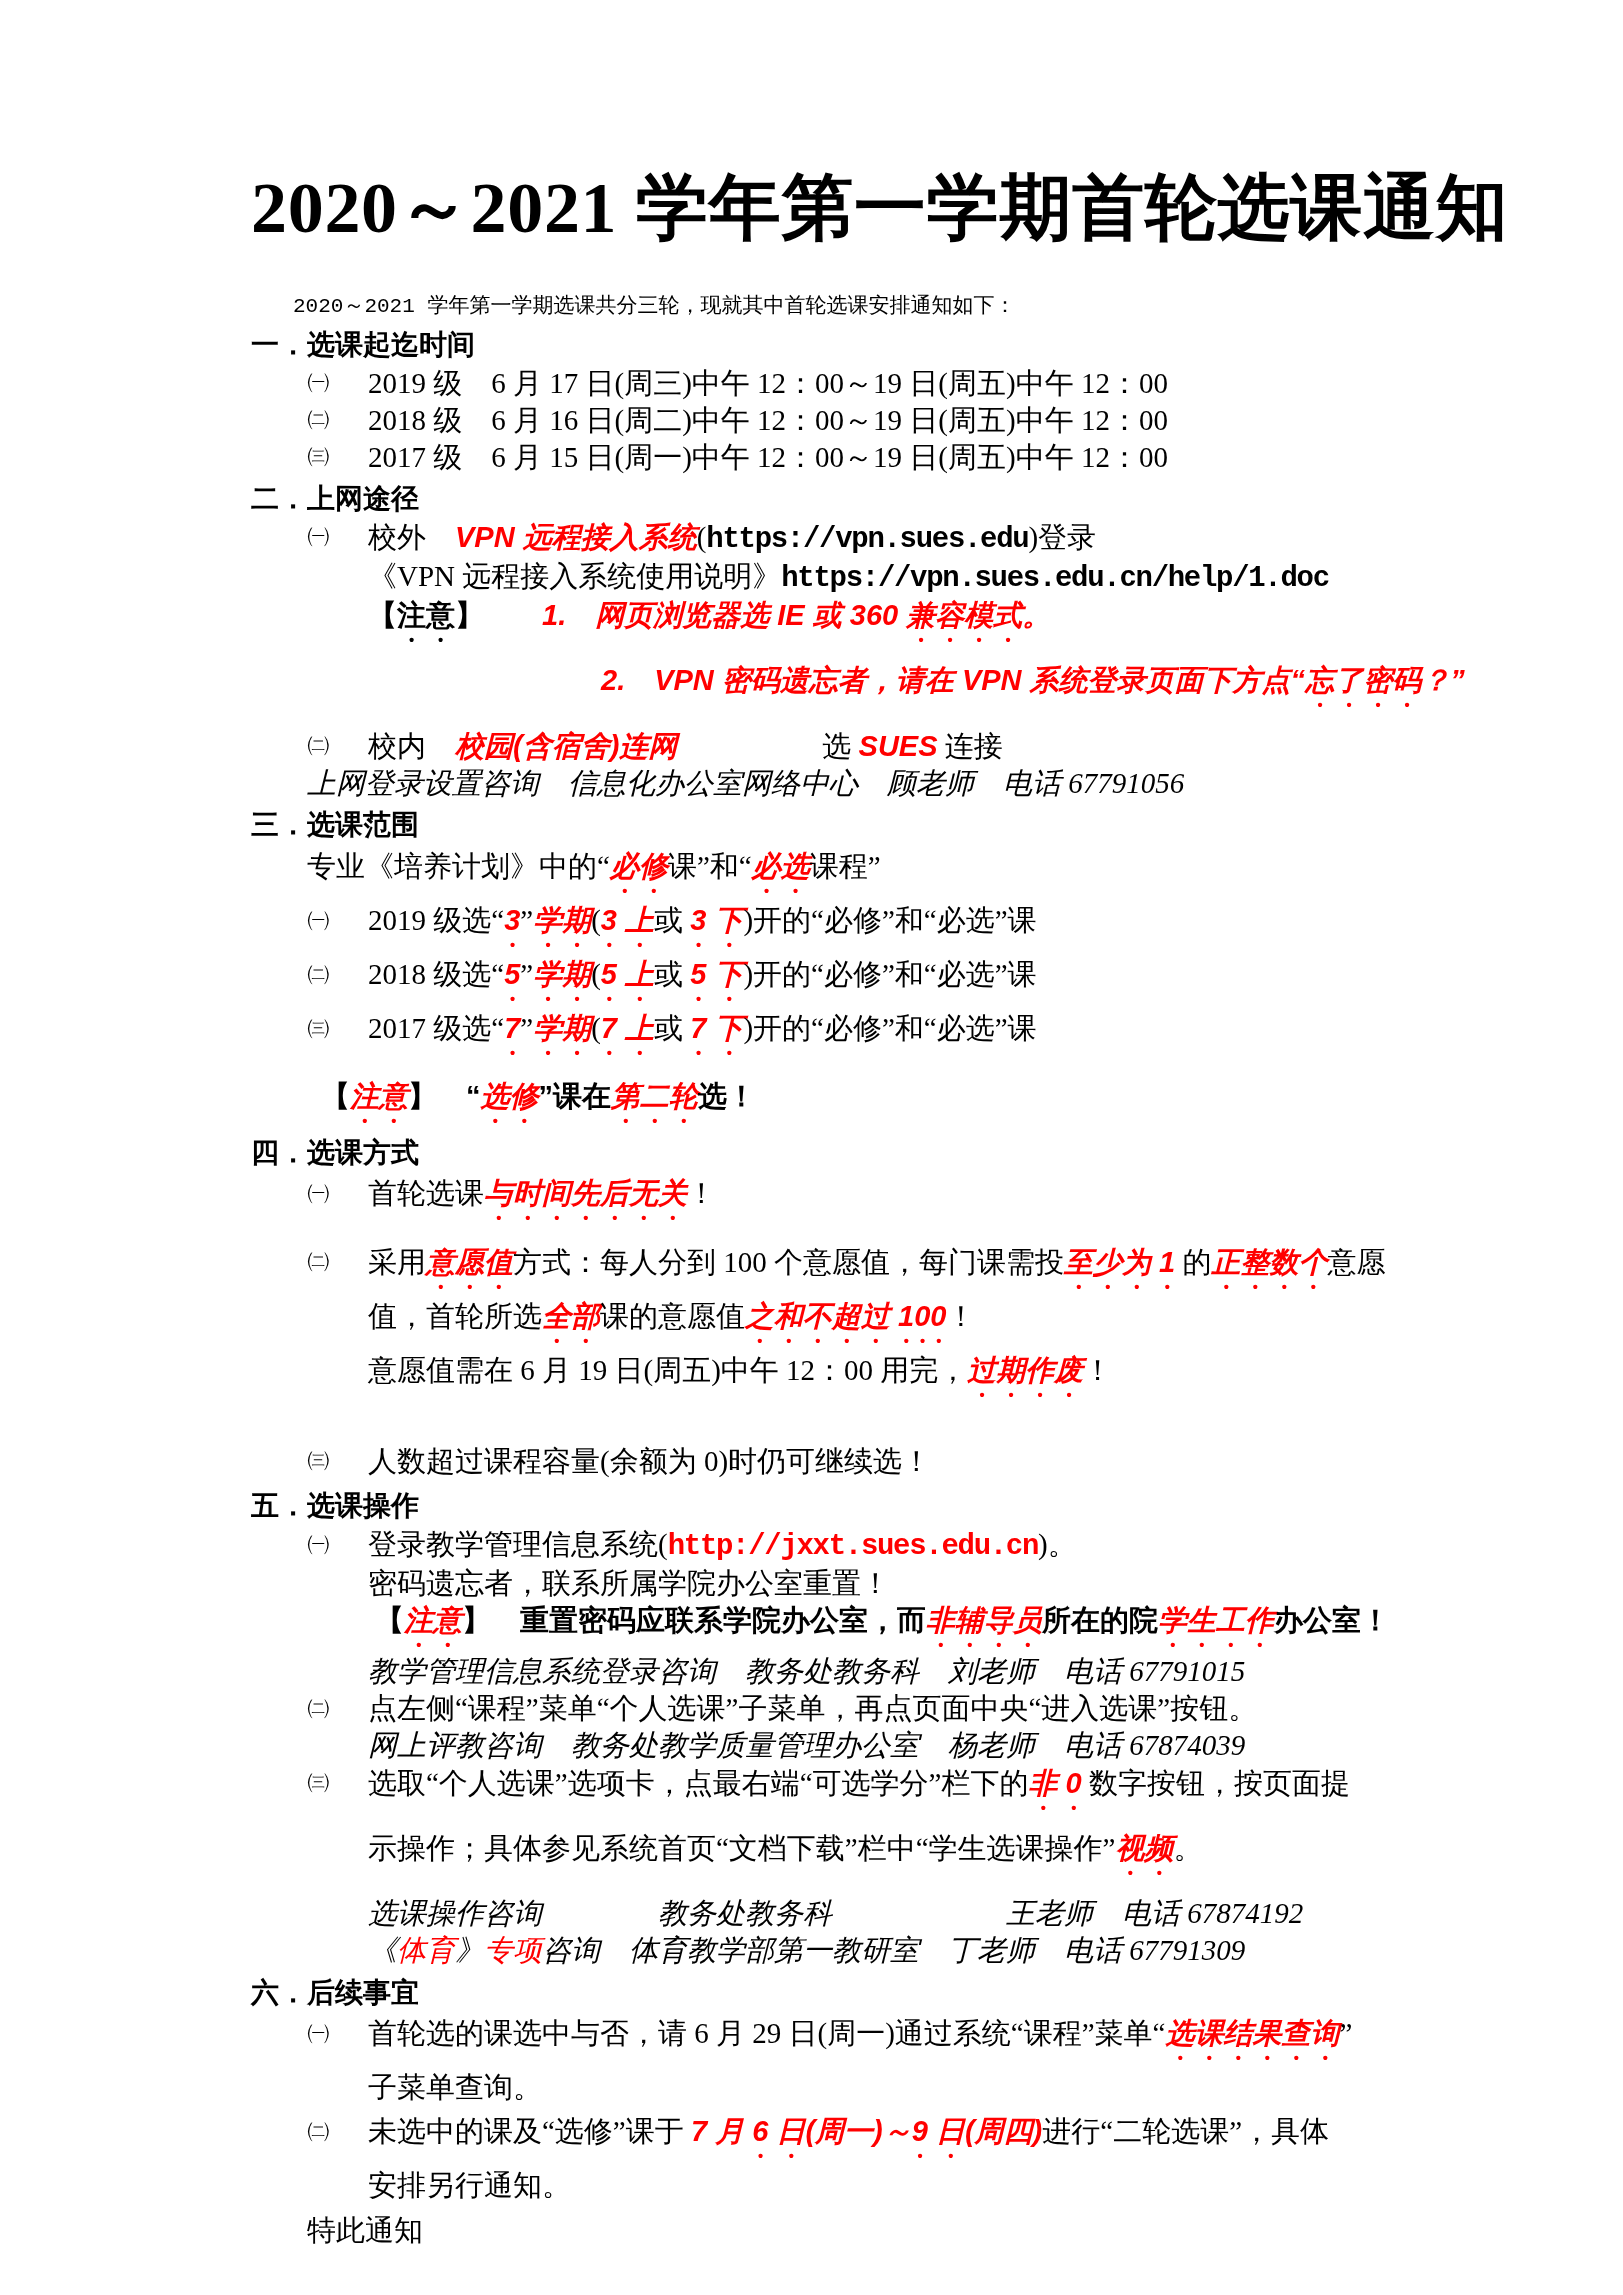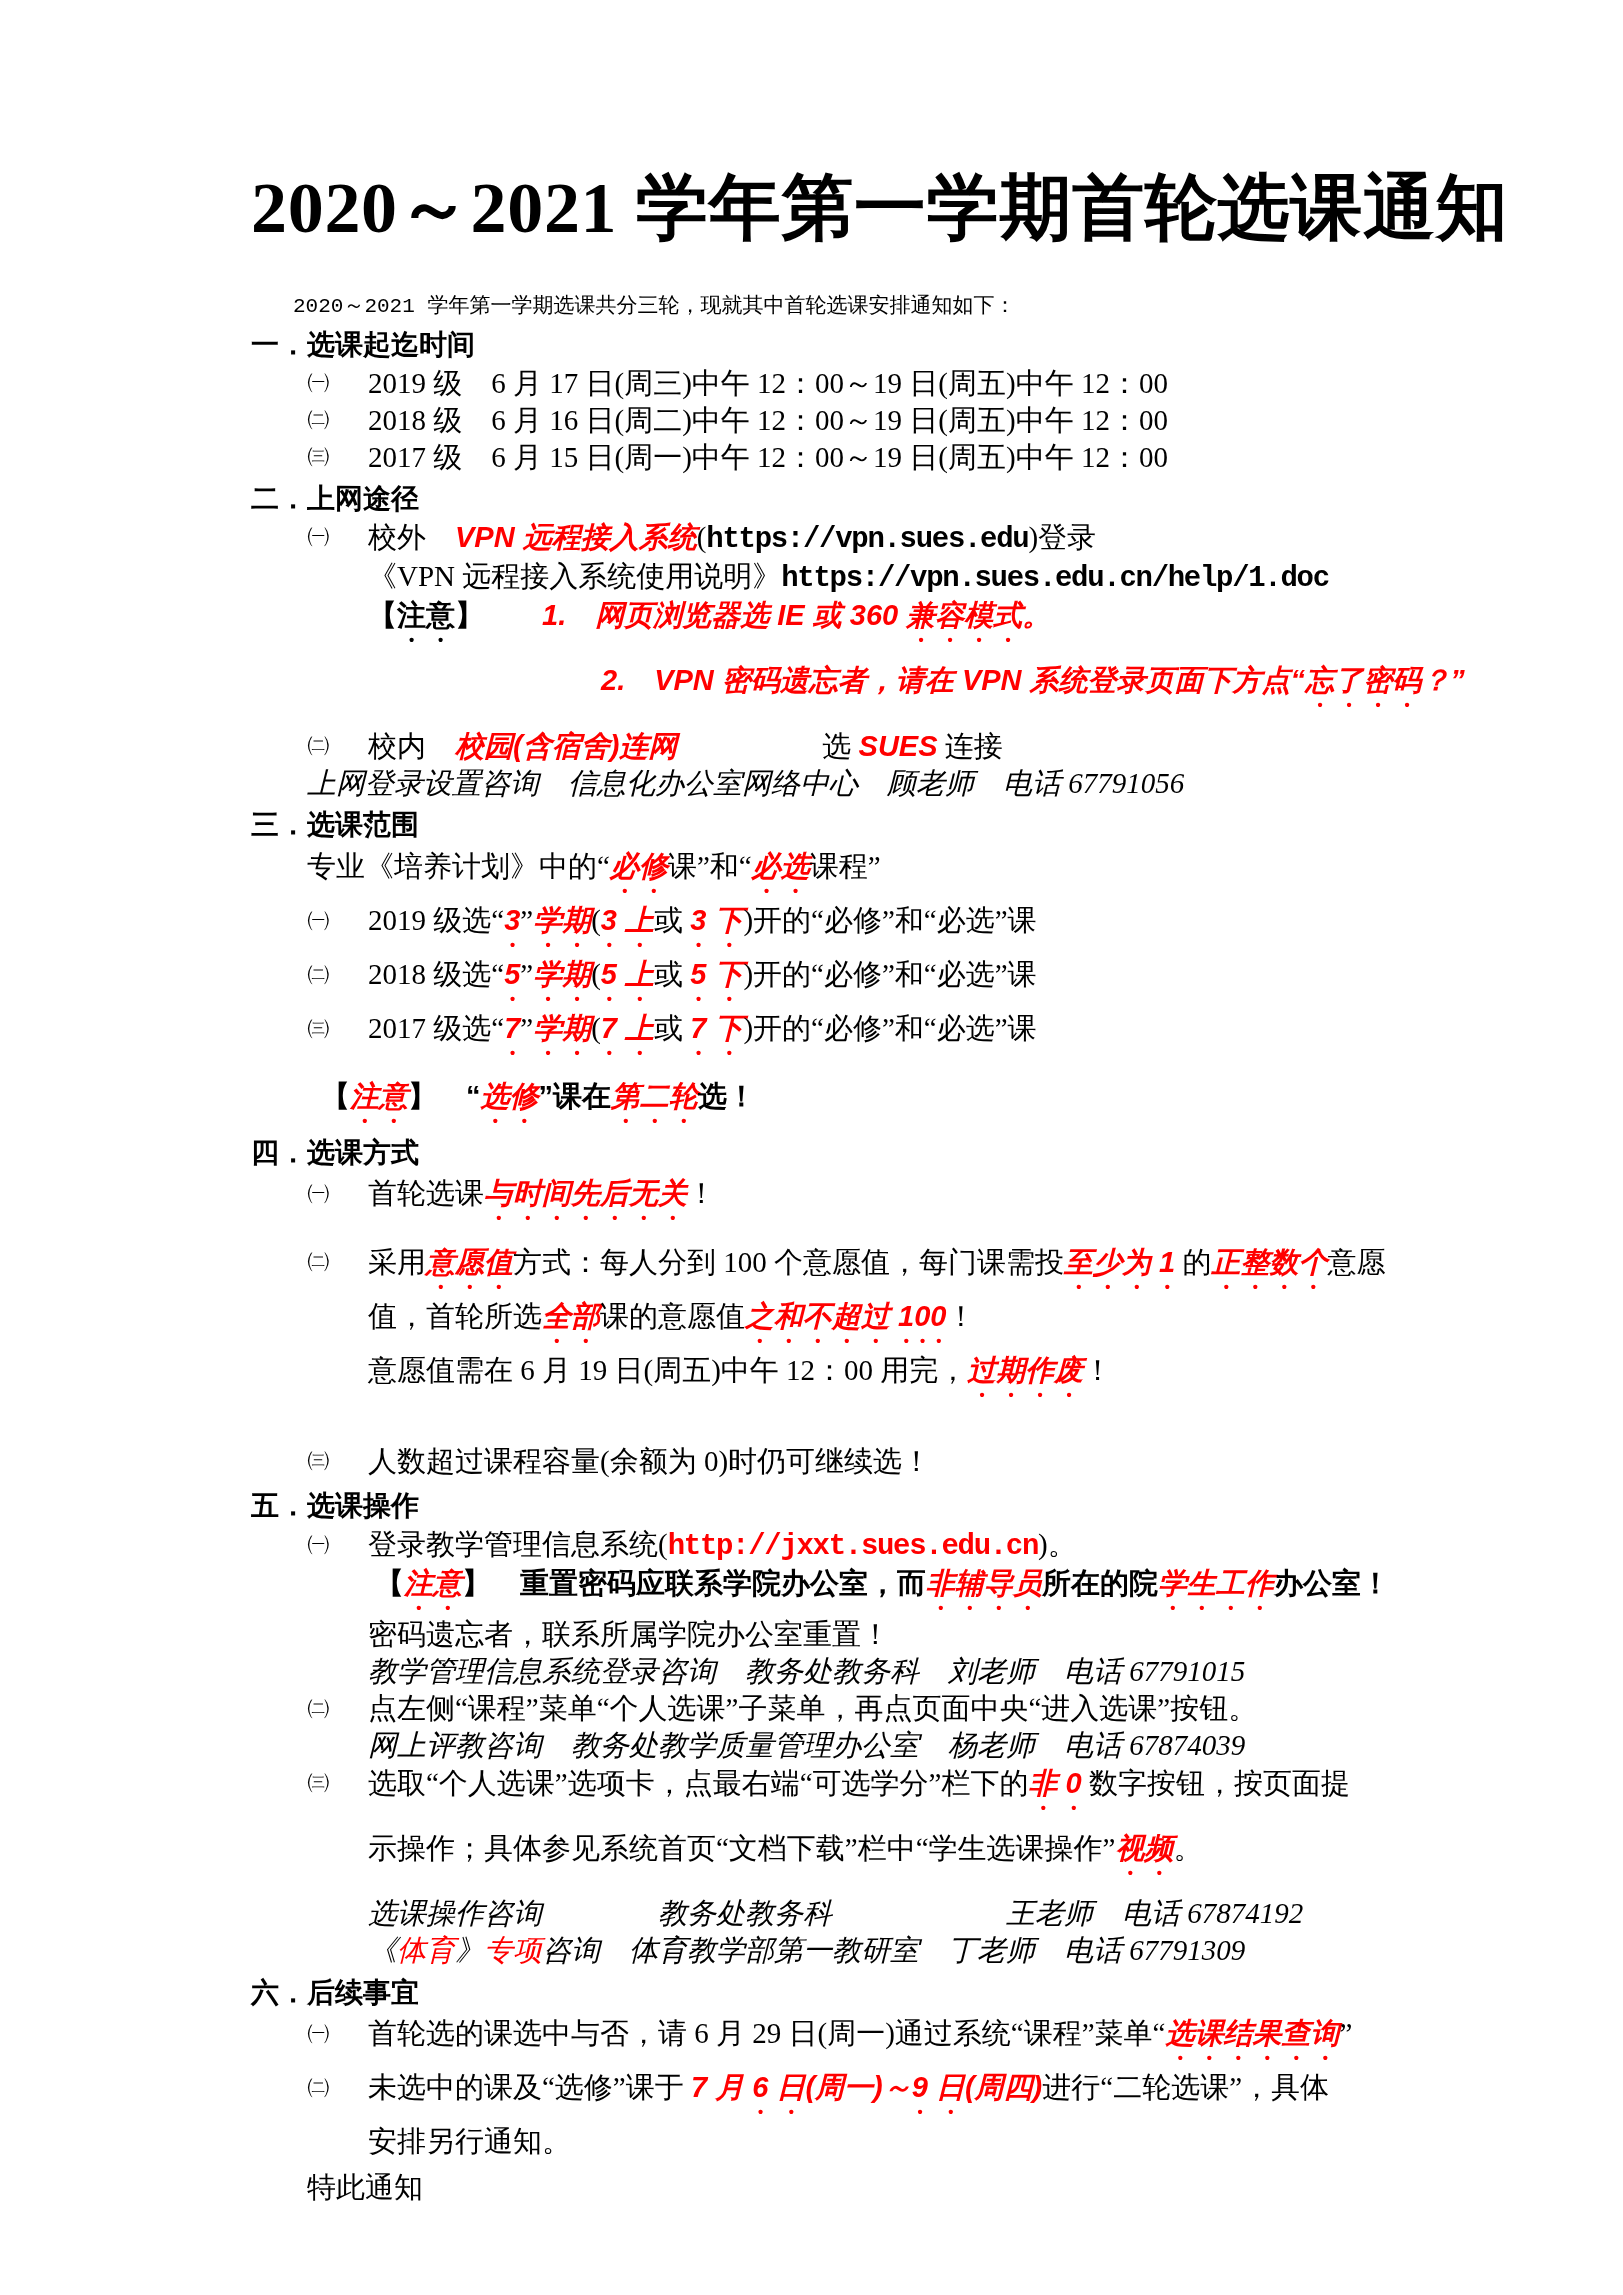--- a/index.html
+++ b/index.html
@@ -62,33 +62,34 @@
         <div class="h">四．选课方式</div>
         <div class="line" style="padding-left: 117px;"><span class="mk">㈠</span><span class="run">首轮选课</span><span class="run rs red d">与时间先后无关</span><span class="run">！</span></div>
         <div class="line sp" style="padding-left: 117px;"><span class="mk">㈡</span><span class="run">采用</span><span class="run rs red d">意愿值</span><span class="run">方式：每人分到 100 个意愿值，每门课需投</span><span class="run rs red d">至少为 1</span><span class="run"> 的</span><span class="run rs red d">正整数个</span><span class="run">意愿</span></div>
         <div class="line" style="padding-left: 117px;"><span class="run">值，首轮所选</span><span class="run rs red d">全部</span><span class="run">课的意愿值</span><span class="run rs red d">之和不超过 100</span><span class="run">！</span></div>
         <div class="line" style="padding-left: 117px;"><span class="run">意愿值需在 6 月 19 日(周五)中午 12：00 用完，</span><span class="run rs red d">过期作废</span><span class="run">！</span></div>
         <div class="line splg" style="padding-left: 117px;"><span class="mk">㈢</span><span class="run">人数超过课程容量(余额为 0)时仍可继续选！</span></div>
       </section>
       <section class="sec">
         <div class="h">五．选课操作</div>
         <div class="line" style="padding-left: 117px;"><span class="mk">㈠</span><span class="run">登录教学管理信息系统(</span><span class="run mono red">http://jxxt.sues.edu.cn</span><span class="run">)。</span></div>
+        <div class="line" style="padding-left: 117px;"><span class="run">密码遗忘者，联系所属学院办公室重置！</span></div>
         <div class="line" style="padding-left: 124px;"><span class="run hs">【</span><span class="run rs red d">注意</span><span class="run hs">】</span><span class="run hs">　重置密码应联系学院办公室，而</span><span class="run rs red d">非辅导员</span><span class="run hs">所在的院</span><span class="run rs red d">学生工作</span><span class="run hs">办公室！</span></div>
-        <div class="line" style="padding-left: 117px;"><span class="run">密码遗忘者，联系所属学院办公室重置！</span></div>
         <div class="line" style="padding-left: 117px;"><span class="run kai">教学管理信息系统登录咨询　教务处教务科　刘老师　电话 67791015</span></div>
         <div class="line" style="padding-left: 117px;"><span class="mk">㈡</span><span class="run">点左侧“课程”菜单“个人选课”子菜单，再点页面中央“进入选课”按钮。</span></div>
         <div class="line" style="padding-left: 117px;"><span class="run kai">网上评教咨询　教务处教学质量管理办公室　杨老师　电话 67874039</span></div>
         <div class="line" style="padding-left: 117px;"><span class="mk">㈢</span><span class="run">选取“个人选课”选项卡，点最右端“可选学分”栏下的</span><span class="run rs red d">非 0</span><span class="run"> 数字按钮，按页面提</span></div>
         <div class="line sp" style="padding-left: 117px;"><span class="run">示操作；具体参见系统首页“文档下载”栏中“学生选课操作”</span><span class="run rs red d">视频</span><span class="run">。</span></div>
         <div class="line sp" style="padding-left: 117px;"><span class="run kai">选课操作咨询　　　　教务处教务科　　　　　　王老师　电话 67874192</span></div>
         <div class="line" style="padding-left: 117px;"><span class="run kai">《</span><span class="run kai red">体育</span><span class="run kai">》</span><span class="run kai red">专项</span><span class="run kai">咨询　体育教学部第一教研室　丁老师　电话 67791309</span></div>
       </section>
       <section class="sec loose">
         <div class="h">六．后续事宜</div>
         <div class="line" style="padding-left: 117px;"><span class="mk">㈠</span><span class="run">首轮选的课选中与否，请 6 月 29 日(周一)通过系统“课程”菜单“</span><span class="run rs red d">选课结果查询</span><span class="run">”</span></div>
+        <div class="line" style="padding-left: 117px;"><span class="run">子菜单查询。</span></div>
         <div class="line" style="padding-left: 117px;"><span class="mk">㈡</span><span class="run">未选中的课及“选修”课于 </span><span class="run rs red">7 月 </span><span class="run rs red d">6 日</span><span class="run rs red">(周一)～</span><span class="run rs red d">9 日</span><span class="run rs red">(周四)</span><span class="run">进行“二轮选课”，具体</span></div>
         <div class="line" style="padding-left: 117px;"><span class="run">安排另行通知。</span></div>
       </section>
     </div>
   <div class="closing">特此通知</div>
 
 </div>
 
 
 </body></html>

